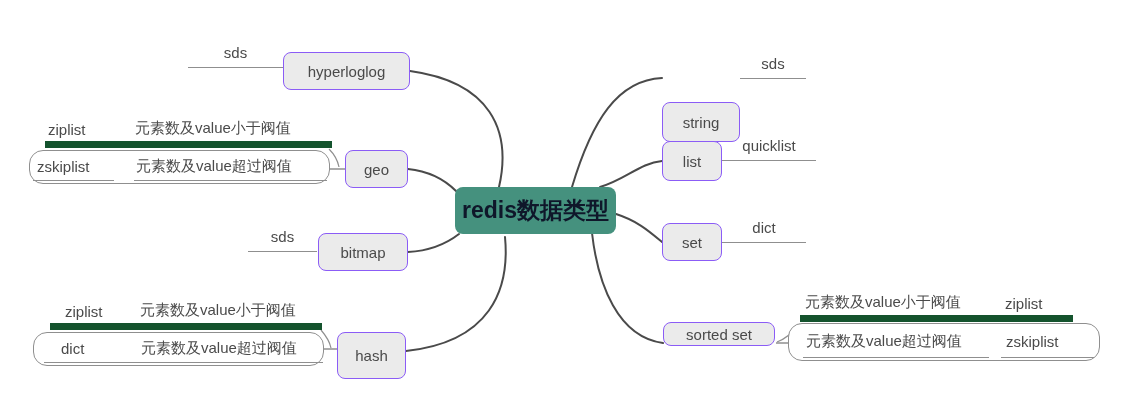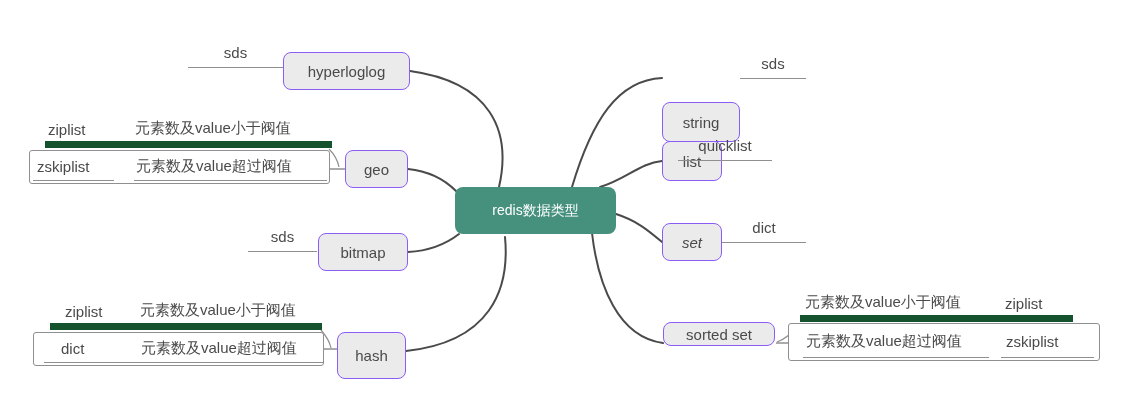--- a/index.html
+++ b/index.html
@@ -3,27 +3,27 @@
 <meta charset="utf-8">
 <style>
   html,body{margin:0;padding:0;background:#fff;}
   .canvas{position:relative;width:1141px;height:419px;background:#ffffff;overflow:hidden;
           font-family:"Liberation Sans","DejaVu Sans",sans-serif;color:#4a4a4a;}
   svg.links{position:absolute;left:0;top:0;width:1141px;height:419px;}
   .node{position:absolute;background:#ebebeb;border:1px solid #8b5cf6;border-radius:8px;
         display:flex;align-items:center;justify-content:center;font-size:15px;
         box-sizing:border-box;white-space:nowrap;}
   .root{position:absolute;background:#45917e;border-radius:8px;display:flex;align-items:center;
-        justify-content:center;color:#ffffff;font-size:14px;font-weight:400;box-sizing:border-box;
+        justify-content:center;color:#0f172a;font-size:23px;font-weight:700;box-sizing:border-box;
         white-space:nowrap;}
   .uleaf{position:absolute;border-bottom:1px solid #8f8f8f;text-align:center;font-size:15px;
          box-sizing:border-box;white-space:nowrap;}
   .row{position:absolute;border-bottom:7px solid #14532d;font-size:15px;box-sizing:border-box;}
   .row span{position:absolute;bottom:3px;white-space:nowrap;}
-  .rowbox{position:absolute;background:#ffffff;border:1px solid #8f8f8f;border-radius:3px;
+  .rowbox{position:absolute;background:#ffffff;border:1px solid #8f8f8f;border-radius:14px;
           font-size:15px;box-sizing:border-box;}
   .rowbox span{position:absolute;top:50%;transform:translateY(-54%);white-space:nowrap;}
   .iline{position:absolute;bottom:2px;height:0;border-bottom:1px solid #8f8f8f;}
 </style>
 </head>
 <body>
 
 <div class="canvas">
 
   <svg class="links" viewBox="0 0 1141 419" fill="none">
@@ -74,23 +74,23 @@
     <span style="left:107px">元素数及value超过阀值</span>
     <i class="iline" style="left:10px;width:97px"></i>
     <i class="iline" style="left:107px;width:182px"></i>
   </div>
   <div class="node" style="left:337px;top:332px;width:69px;height:47px;">hash</div>
 
   <div class="node" style="left:662px;top:58px;width:78px;height:40px;margin-top:44px;">string</div>
   <div class="uleaf" style="left:740px;top:55px;width:66px;height:24px;">sds</div>
 
   <div class="node" style="left:662px;top:141px;width:60px;height:40px;text-align:right;">list</div>
-  <div class="uleaf" style="left:678px;top:137px;width:94px;height:24px;">quicklist</div>
+  <div class="uleaf" style="left:722px;top:137px;width:94px;height:24px;">quicklist</div>
 
-  <div class="node" style="left:662px;top:223px;width:60px;height:38px;font-style:italic;">set</div>
+  <div class="node" style="left:662px;top:223px;width:60px;height:38px;">set</div>
   <div class="uleaf" style="left:722px;top:219px;width:84px;height:24px;">dict</div>
 
   <div class="node" style="left:663px;top:322px;width:112px;height:24px;">sorted set</div>
   <div class="row" style="left:800px;top:296px;width:273px;height:26px;">
     <span style="left:5px">元素数及value小于阀值</span>
     <span style="left:205px">ziplist</span>
   </div>
   <div class="rowbox" style="left:788px;top:323px;width:312px;height:38px;">
     <span style="left:17px">元素数及value超过阀值</span>
     <span style="left:217px">zskiplist</span>

